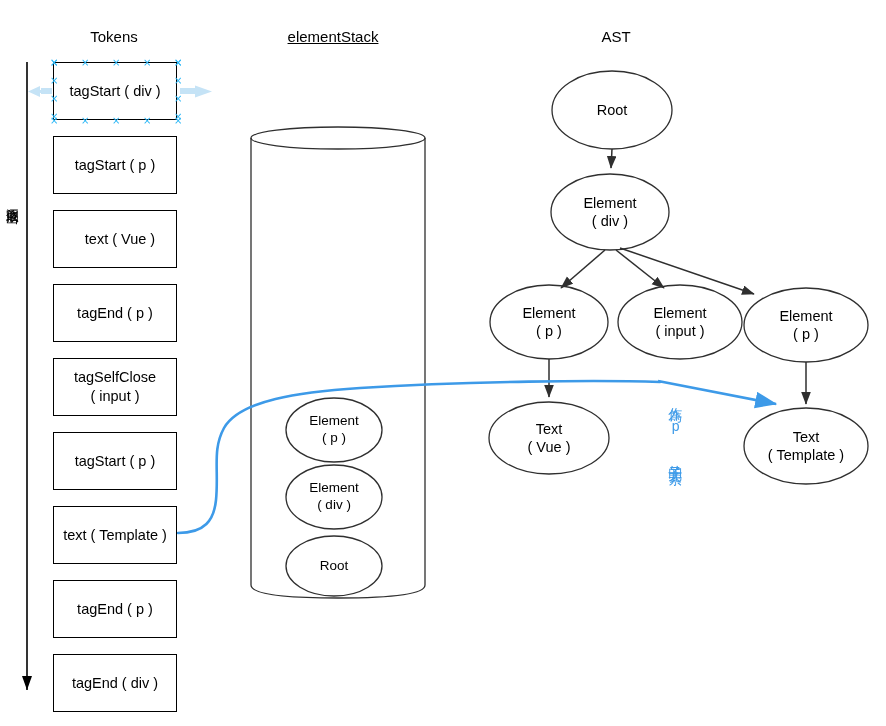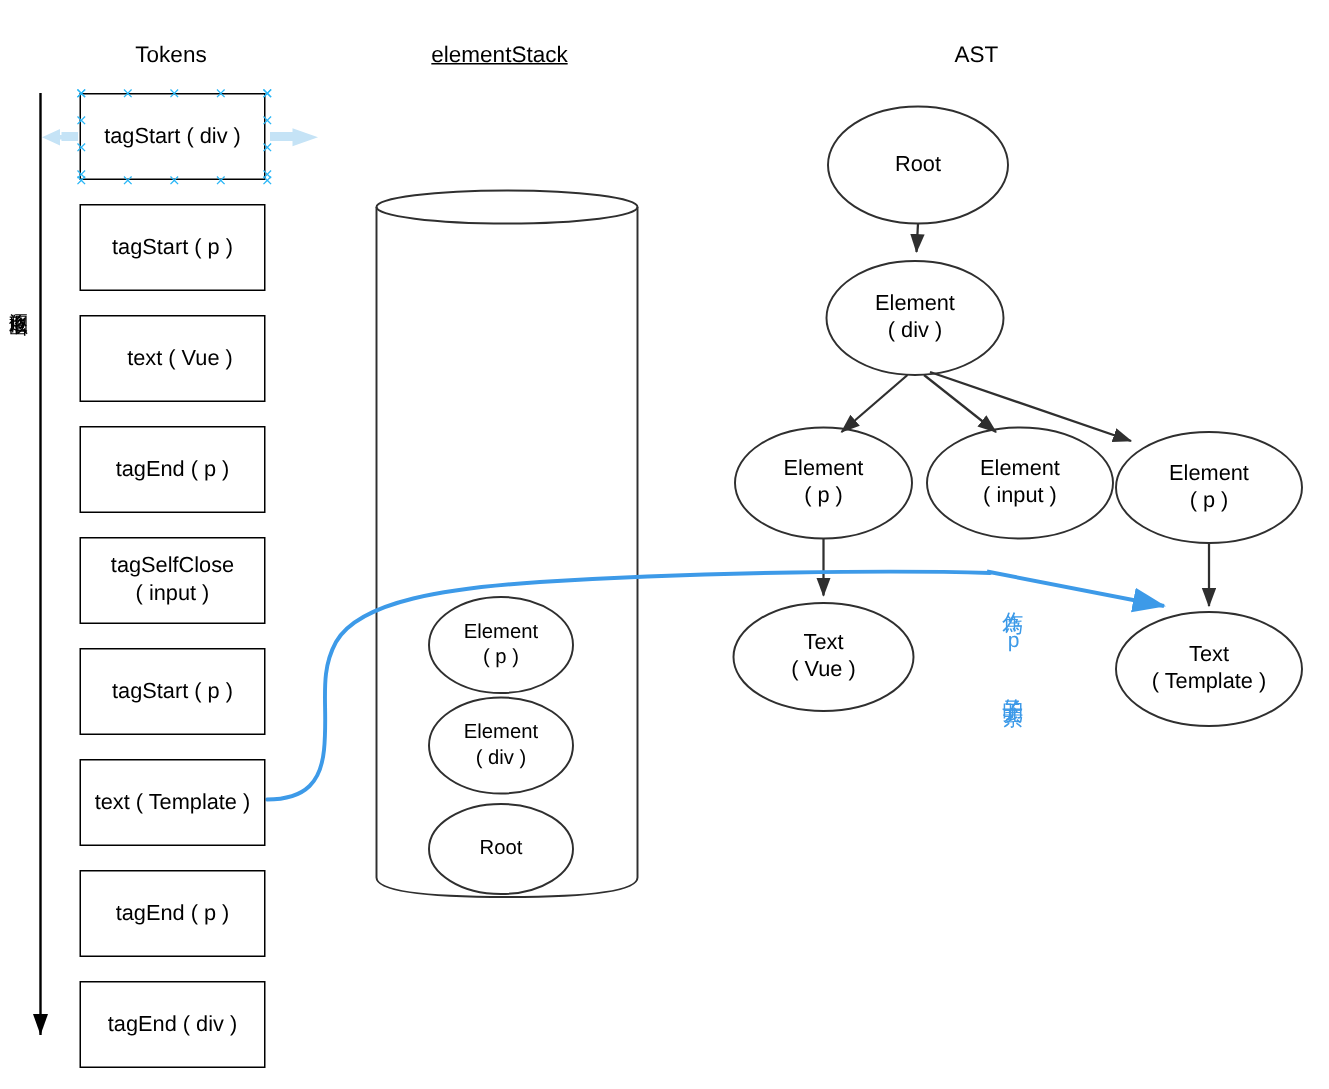--- a/index.html
+++ b/index.html
@@ -24,21 +24,21 @@
   .col-header {
     position: absolute;
     font-size: 15px;
     color: #000000;
     text-align: left;
     white-space: nowrap;
     transform: translateX(-50%);
   }
   #hdr-tokens { left: 114px; top: 28px; }
   #hdr-stack  { left: 333px; top: 28px; text-decoration: underline; }
-  #hdr-ast    { left: 651px; top: 28px; }
+  #hdr-ast    { left: 616px; top: 28px; }
 
   .token-box {
     position: absolute;
     left: 53px;
     width: 124px;
     height: 58px;
     border: 1px solid #000000;
     box-sizing: border-box;
     background: #ffffff;
     display: flex;

